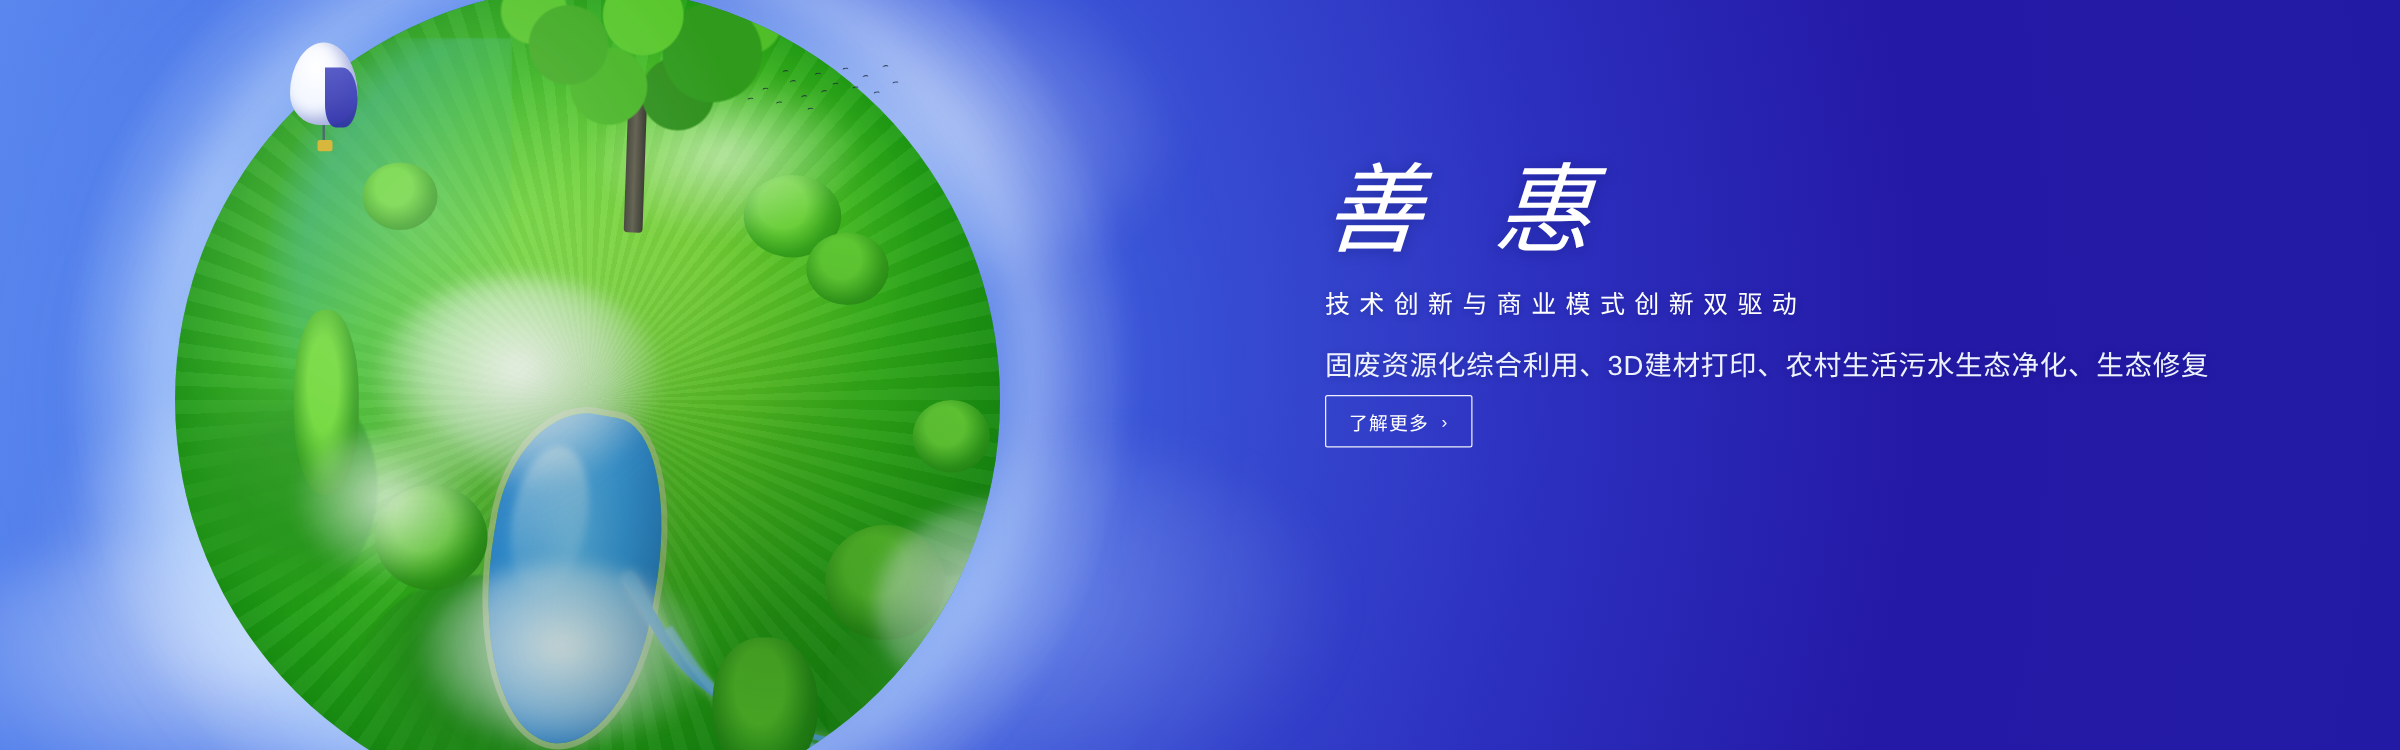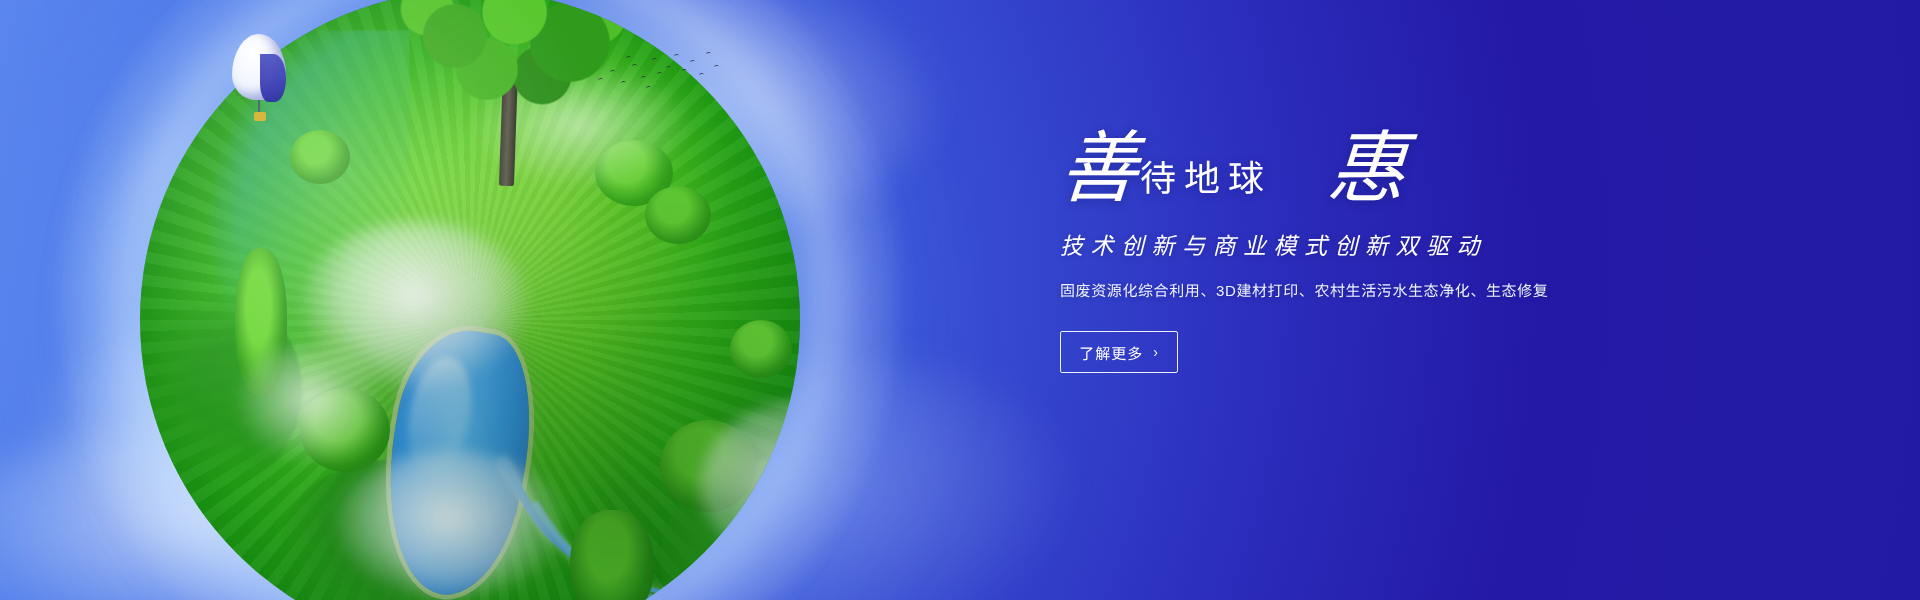--- a/index.html
+++ b/index.html
@@ -149,30 +149,30 @@
   }
   .hl-big{
     font-size:78px;line-height:.94;font-weight:400;
     font-family:"Liberation Serif","DejaVu Serif",serif;
     font-style:italic;letter-spacing:0;margin-right:2px;
     transform:skewX(-4deg);
   }
   .hl-small{font-size:36px;line-height:1;letter-spacing:8px;font-weight:400;padding-bottom:8px;}
   .hl-gap{display:inline-block;width:56px;}
   .subtitle{
-    margin:22px 0 0 0;color:#ffffff;font-size:23px;letter-spacing:7.5px;
-    font-weight:400;white-space:nowrap;text-shadow:0 1px 6px rgba(10,20,90,.3);font-style:italic;
+    margin:22px 0 0 0;color:#ffffff;font-size:20px;letter-spacing:7.5px;
+    font-weight:400;white-space:nowrap;text-shadow:0 1px 6px rgba(10,20,90,.3);
   }
   .desc{
-    margin:18px 0 0 0;color:#eef2ff;font-size:15px;letter-spacing:.6px;
+    margin:18px 0 0 0;color:#eef2ff;font-size:22px;letter-spacing:.6px;
     white-space:nowrap;text-shadow:0 1px 5px rgba(10,20,90,.3);
   }
   .cta{
     display:inline-flex;align-items:center;justify-content:center;gap:10px;
-    margin-top:31px;width:116px;height:40px;
+    margin-top:10px;width:116px;height:40px;
     border:1px solid rgba(255,255,255,.92);border-radius:2px;
     color:#ffffff;font-size:15px;letter-spacing:1px;background:transparent;
     cursor:pointer;text-decoration:none;
   }
   .cta .chev{font-size:14px;line-height:1;opacity:.95;}
 </style>
 </head>
 <body>
 
 <div class="banner">
@@ -241,21 +241,20 @@
     <span style="left:112px;top:4px"></span>
       <span style="left:120px;top:17px"></span>
     <span style="left:32px;top:8px"></span>
       <span style="left:52px;top:38px"></span>
   </div>
 
   <div class="content">
 
     <h1 class="headline">
       <span class="hl-big">善</span>
-      <span class="hl-small">待地球</span>
       <span class="hl-gap"></span>
       <span class="hl-big">惠</span>
     </h1>
 
     <p class="subtitle">技术创新与商业模式创新双驱动</p>
 
     <p class="desc">固废资源化综合利用、3D建材打印、农村生活污水生态净化、生态修复</p>
 
     <a class="cta" href="#">
       <span>了解更多</span>

